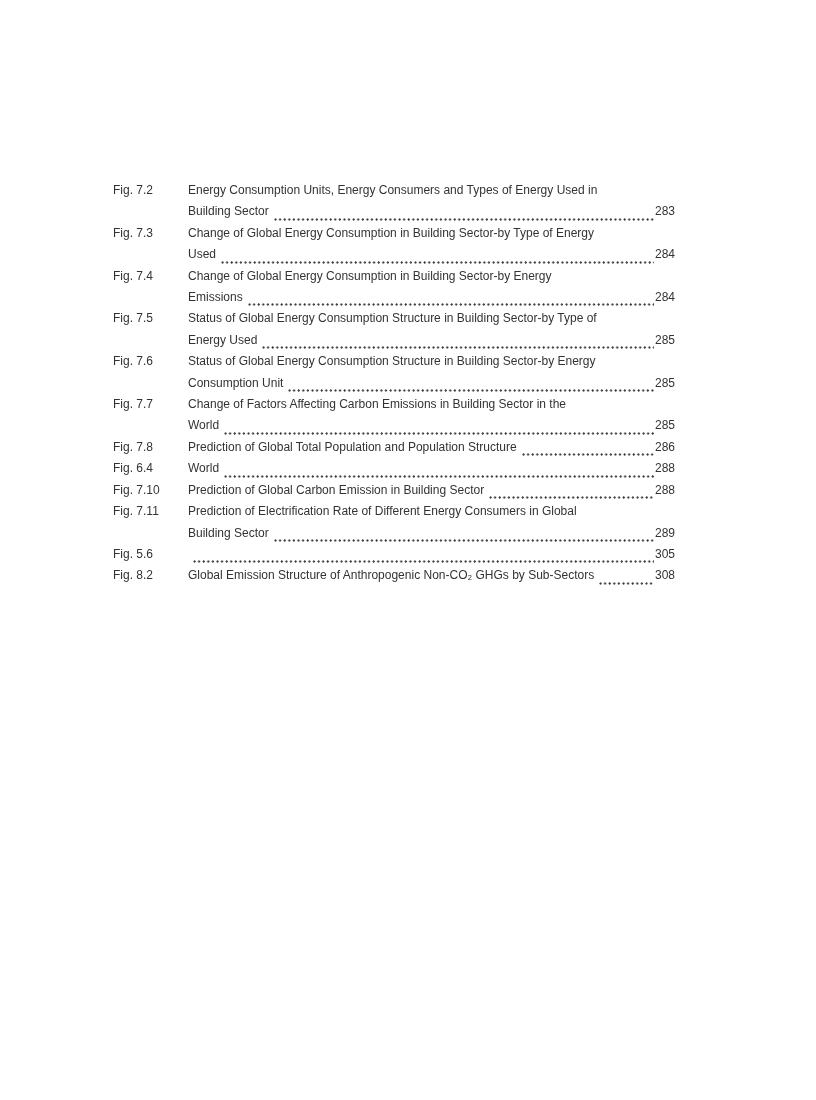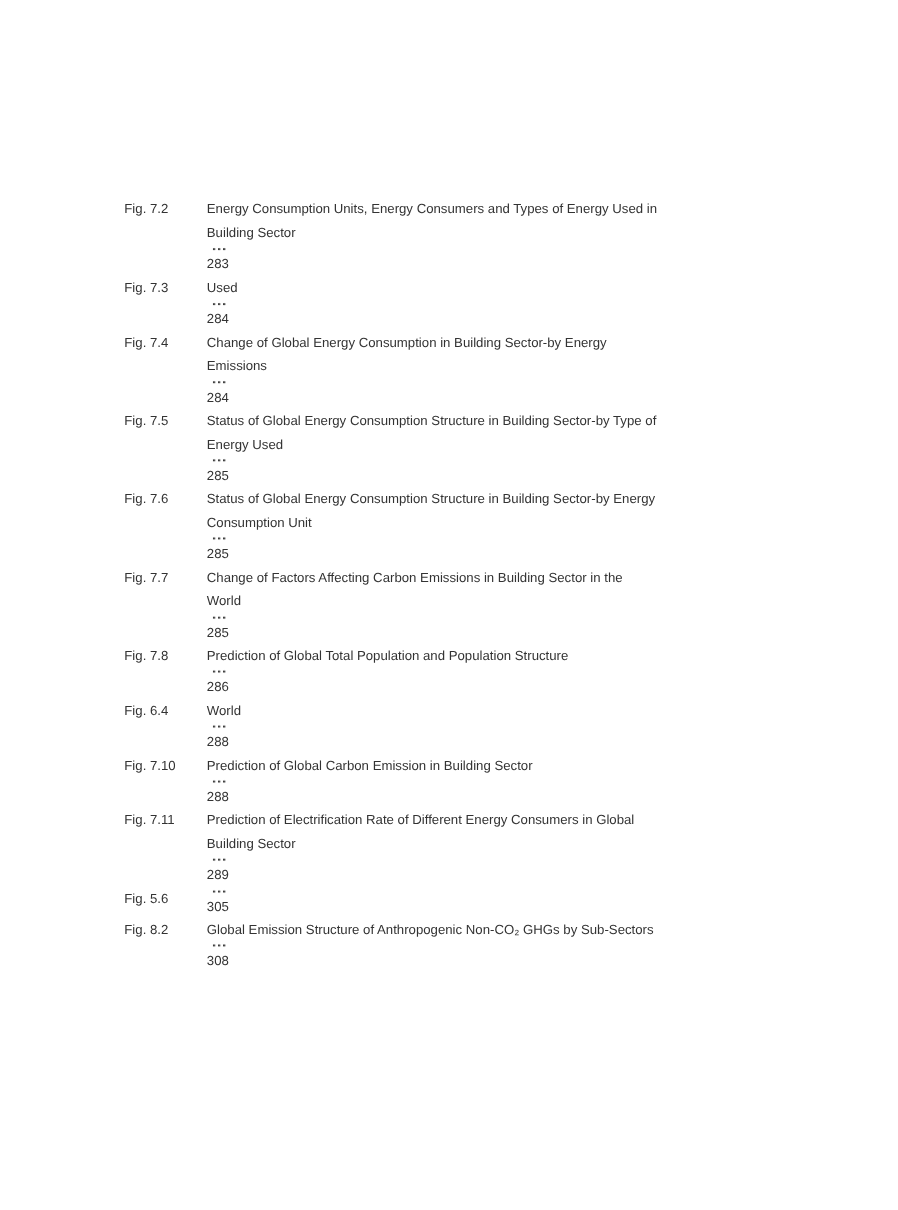--- a/index.html
+++ b/index.html
@@ -37,22 +37,21 @@
   .entry-body {
     flex: 1 1 auto;
     min-width: 0;
   }
   .line {
     line-height: 21.4px;
     white-space: nowrap;
   }
   .leader-line {
     display: flex;
-    align-items: flex-start;
-    flex-direction: column;
+    align-items: flex-end;
   }
   .line-text {
     flex: 0 0 auto;
     white-space: nowrap;
   }
   .leader {
     flex: 1 1 auto;
     min-width: 14px;
     height: 7px;
     margin-left: 4px;
@@ -87,20 +86,21 @@
             <span class="line-text">Building Sector</span>
             <span class="leader"></span>
             <span class="page-num">283</span>
           </div>
         </div>
   </div>
 
   <div class="entry">
     <div class="fig-label">Fig. 7.3</div>
     <div class="entry-body">
+          <div class="line"><span class="line-text">Change of Global Energy Consumption in Building Sector-by Type of Energy</span></div>
           <div class="line leader-line">
             <span class="line-text">Used</span>
             <span class="leader"></span>
             <span class="page-num">284</span>
           </div>
         </div>
   </div>
 
   <div class="entry">
     <div class="fig-label">Fig. 7.4</div>

